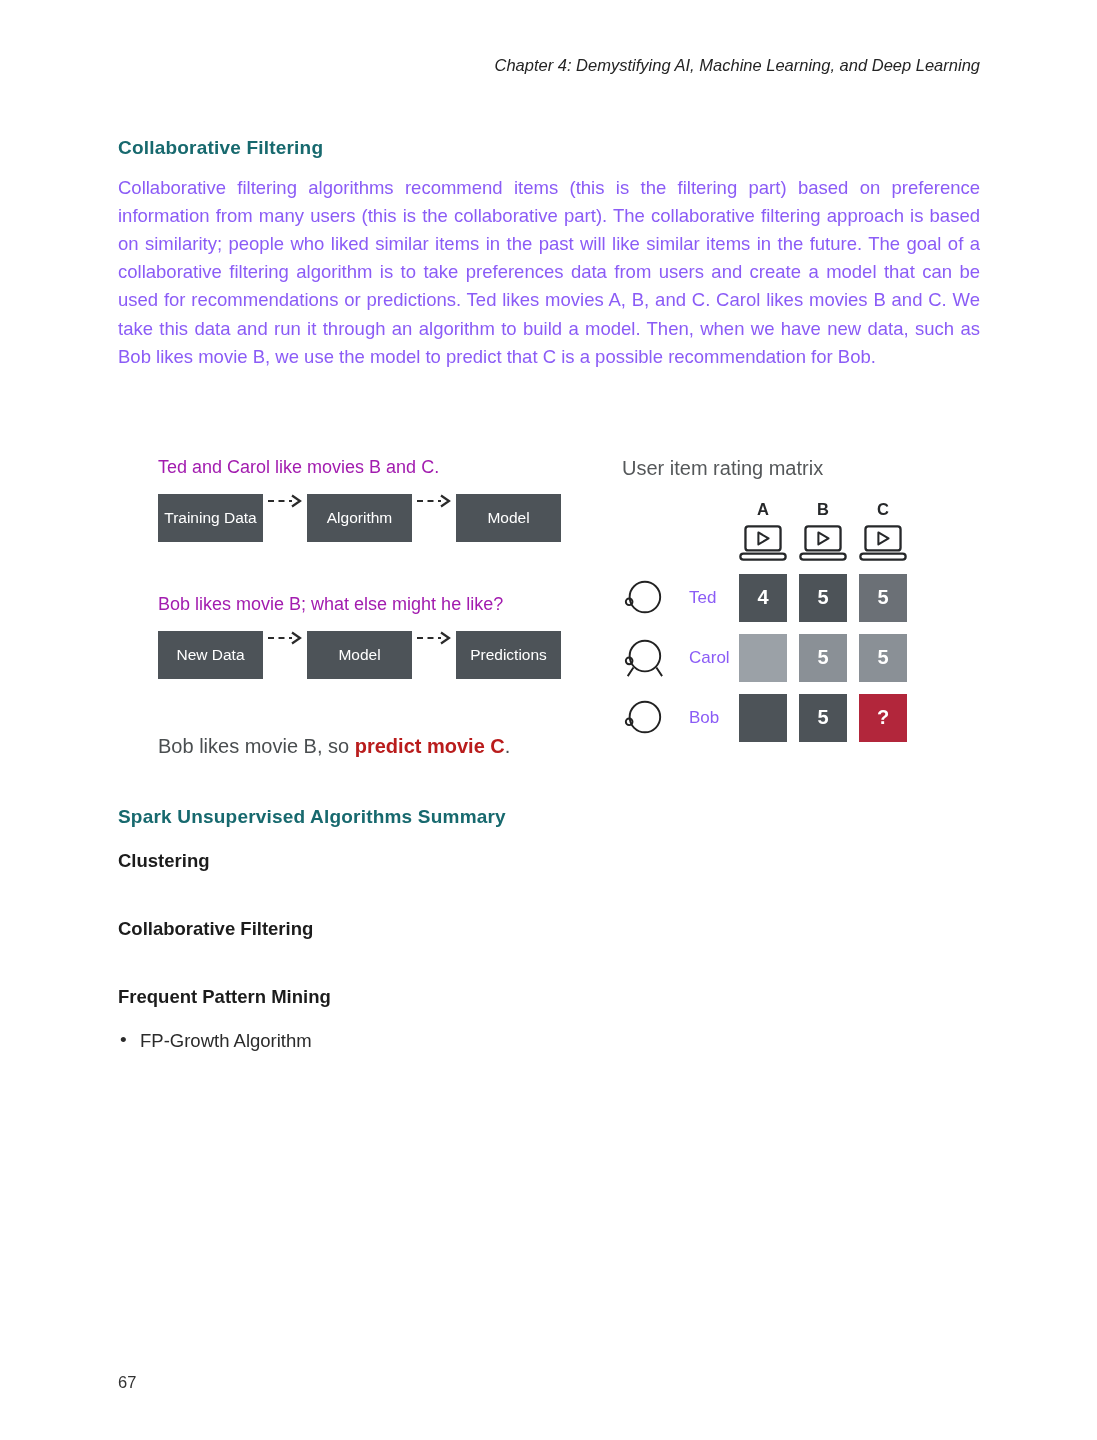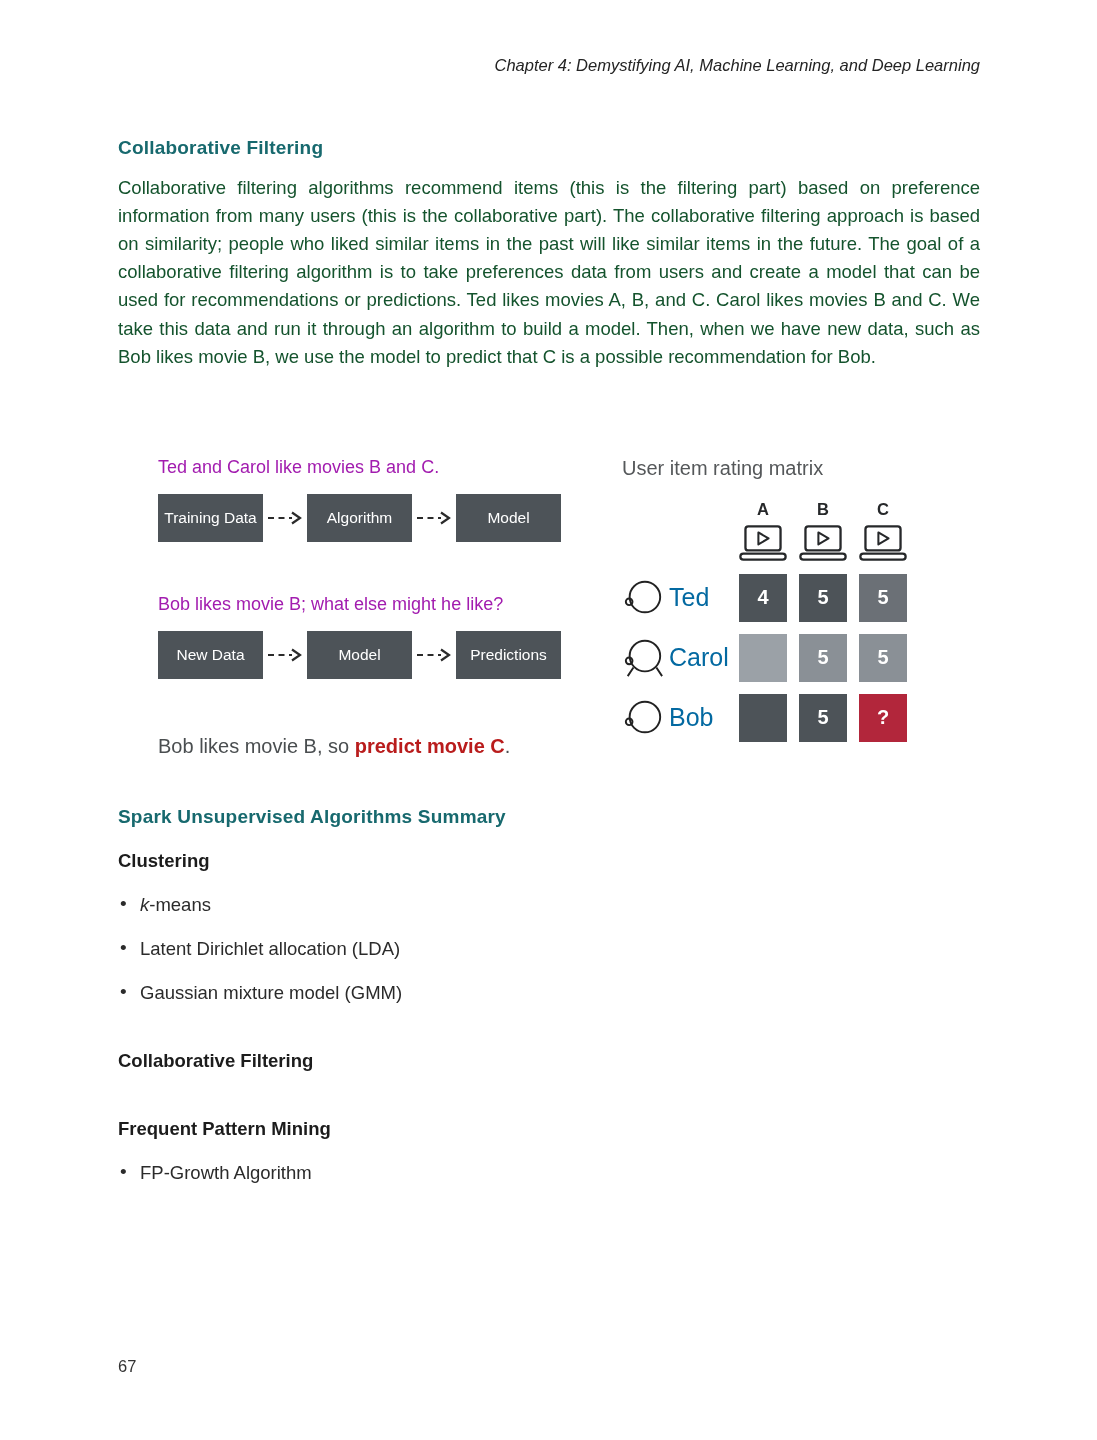--- a/index.html
+++ b/index.html
@@ -6,59 +6,59 @@
   html,body { background:#ffffff; }
   body { width:1097px; height:1440px; font-family:"Liberation Sans", sans-serif; color:#2d2d2d; }
   .page { position:relative; width:1097px; height:1440px; padding:56px 117px 13px 118px; overflow:hidden;border-radius:17px; }
 
   .running-header { text-align:right; font-style:italic; font-size:16.5px; color:#242424; }
 
   .teal-heading { color:#17696e; font-size:19px; font-weight:bold; letter-spacing:0.2px; }
   .heading-collab { margin-top:62px; }
   .heading-summary { margin-top:48px; }
 
-  .body-text { margin-top:15px; font-size:18.5px; line-height:1.52; color:#14532d; text-align:justify; }
+  .body-text { margin-top:15px; font-size:18.5px; line-height:1.52; color:#8b5cf6; text-align:justify; }
 
   
   .figure { display:flex; padding-left:40px; margin-top:86px; }
   .fig-left { width:450px; flex:0 0 450px; }
   .fig-right { margin-left:14px; width:292px; flex:0 0 292px; }
 
   .fig-caption { font-size:18px; color:#a21caf; }
   .fig-caption.second { margin-top:52px; }
   .fig-caption-bottom { margin-top:56px; font-size:20px; color:#4a4e50; }
   .fig-caption-bottom b { color:#b91c1c; }
 
-  .flow-row { display:flex; align-items:center; margin-top:16px; gap:4px; }
+  .flow-row { display:flex; margin-top:16px; gap:4px; }
   .flow-box { width:105px; min-height:48px; background:#4d5358; color:#ffffff;
               display:flex; align-items:center; justify-content:center; text-align:center;
               font-size:15.5px; line-height:1.15; padding:5px 6px; }
   .dash-arrow { flex:0 0 36px; }
 
   .matrix-title { text-align:left; font-size:20px; color:#55585a; }
   .matrix-grid { margin-top:20px; display:grid;
                  grid-template-columns:105px 48px 48px 48px;
                  column-gap:12px; row-gap:12px;
                  align-items:center; justify-items:center; }
   .m-col-head { font-size:16.5px; font-weight:bold; color:#26282a; margin-bottom:-6px; }
   .m-row-label { justify-self:start; display:flex; align-items:center; gap:5px; }
-  .m-row-name { font-size:25px; color:#0369a1; }
+  .m-row-name { font-size:17px; color:#8b5cf6;margin-left:20px; }
   .m-cell { width:48px; height:48px; display:flex; align-items:center; justify-content:center;
             color:#ffffff; font-size:20px; font-weight:bold; }
 
   
   .group-heading { font-size:18.5px; font-weight:bold; color:#1c1c1c; margin-top:46px; }
   .group-heading.first { margin-top:22px; }
   ul.algo-list { list-style:none; }
   ul.algo-list li { position:relative; padding-left:22px; margin-top:22px;
                     font-size:18.5px; color:#2b2b2b; }
   ul.algo-list li::before { content:"\2022"; position:absolute; left:2px; top:-1px;
                             font-size:19px; color:#2b2b2b; }
 
-  .page-number { position:absolute; left:118px; bottom:64px; font-size:16.5px; color:#333333; }
+  .page-number { position:absolute; left:118px; bottom:48px; font-size:16.5px; color:#333333; }
 
   svg { display:block; }
 </style>
 </head>
 <body>
 
 <div class="page">
 
   <div class="running-header">Chapter 4: Demystifying AI, Machine Learning, and Deep Learning</div>
 
@@ -164,25 +164,20 @@
         <div class="m-cell" style="background: rgb(77, 83, 88);"></div>
         <div class="m-cell" style="background: rgb(77, 83, 88);">5</div>
         <div class="m-cell" style="background: rgb(178, 38, 59);">?</div>
       </div>
     </div>
   </div>
 
   <h2 class="teal-heading heading-summary">Spark Unsupervised Algorithms Summary</h2>
 
   <h3 class="group-heading first">Clustering</h3>
-  <ul class="algo-list">
-    <li><i>k</i><span>-means</span></li>
-    <li><i></i><span>Latent Dirichlet allocation (LDA)</span></li>
-    <li><i></i><span>Gaussian mixture model (GMM)</span></li>
-  </ul>
 
   <h3 class="group-heading">Collaborative Filtering</h3>
 
   <h3 class="group-heading">Frequent Pattern Mining</h3>
   <ul class="algo-list">
     <li><i></i><span>FP-Growth Algorithm</span></li>
   </ul>
 
   <div class="page-number">67</div>
 </div>

